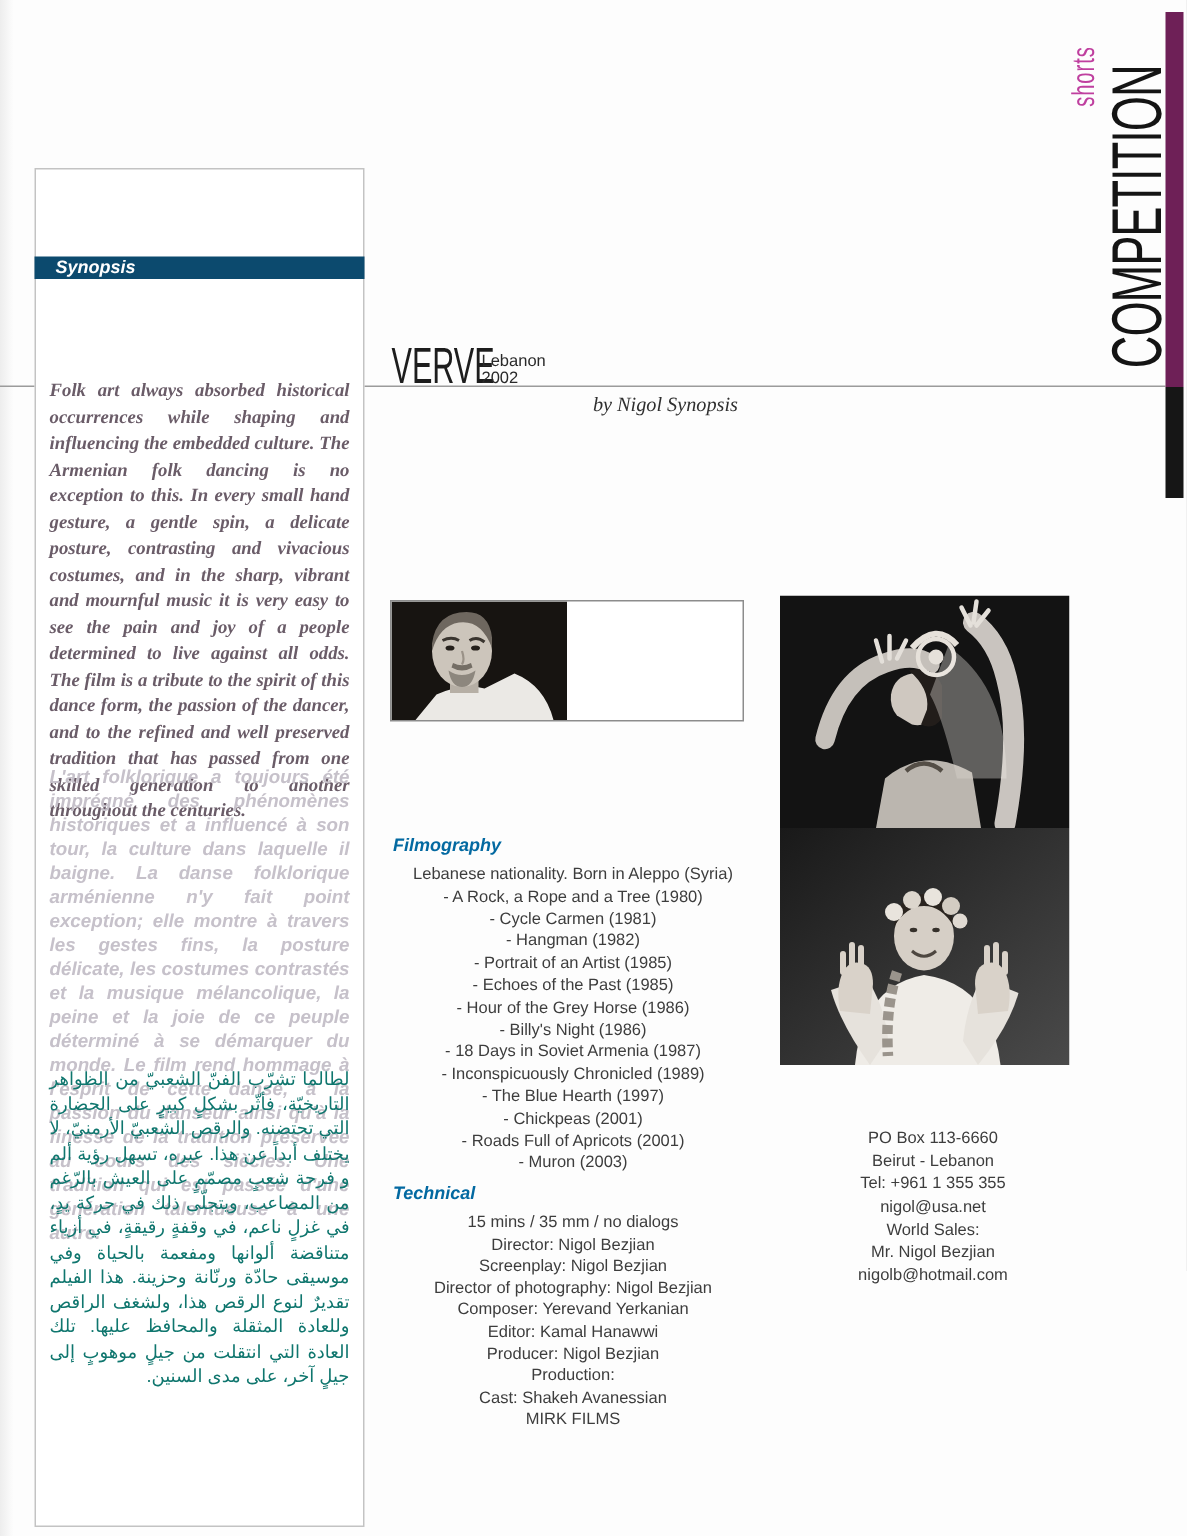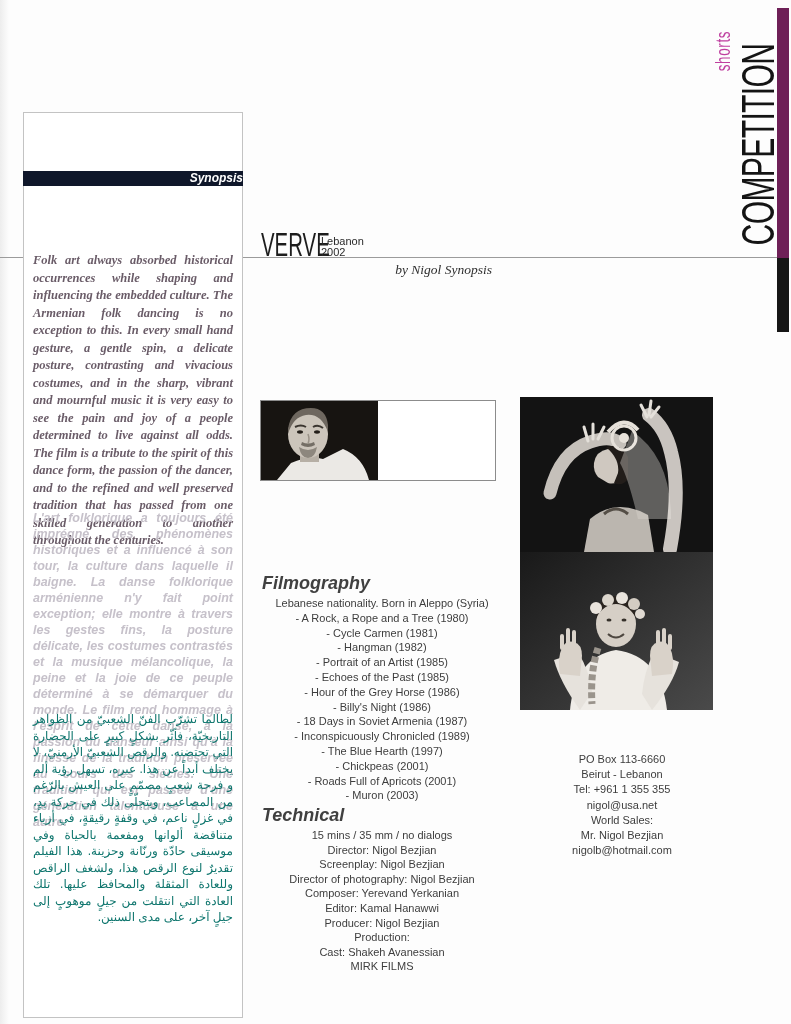--- a/index.html
+++ b/index.html
@@ -18,21 +18,21 @@
   .banner{position:absolute;left:590px;top:108px;width:320px;height:76px;
     transform:rotate(-90deg) scaleX(0.64);transform-origin:center;z-index:2;}
   .banner .shorts{text-align:right;font-size:21px;line-height:22px;color:#bf3f9f;
     margin-right:-20px;letter-spacing:1px;}
   .banner .competition{text-align:right;font-size:47px;line-height:48px;color:#141414;
     letter-spacing:-1px;white-space:nowrap;}
 
   
   .synopsis-box{position:absolute;left:23px;top:112px;width:220px;height:906px;
     background:#ffffff;border:1px solid #c3c3c3;z-index:2;box-sizing:border-box;}
-  .synopsis-bar{position:absolute;left:-1px;right:-1px;top:58px;height:15px;background:#0f172a;text-align:right;}
+  .synopsis-bar{position:absolute;left:-1px;right:-1px;top:58px;height:15px;background:#0c4a6e;}
   .synopsis-bar span{display:block;padding:1px 0 0 14px;color:#ffffff;
     font-style:italic;font-weight:bold;font-size:12px;line-height:13px;}
   .syn-par{position:absolute;left:9px;width:200px;margin:0;text-align:justify;}
   .syn-en{top:139px;font-family:"Liberation Serif",serif;font-style:italic;font-weight:bold;
     font-size:12.5px;line-height:17.5px;color:#6a5c68;}
   .syn-fr{top:381px;font-family:Liberation Sans, sans-serif;font-style:italic;font-weight:bold;
     font-size:12.5px;line-height:16px;color:#c6c1ca;margin-top:16px;}
   .syn-ar{top:598px;direction:rtl;font-family:Liberation Sans, sans-serif;
     font-size:12px;line-height:16.5px;color:#0f766e;}
 
@@ -45,22 +45,22 @@
     font-family:"Liberation Serif",serif;font-style:italic;font-size:13.5px;color:#2f2f2f;}
 
   
   .portrait-frame{position:absolute;left:260px;top:400px;width:236px;height:81px;
     border:1px solid #8c8c8c;background:#ffffff;box-sizing:border-box;}
   .portrait-frame svg{display:block;}
 
   
   .filmography{position:absolute;left:262px;top:554px;width:240px;}
   .technical{position:absolute;left:262px;top:786px;width:240px;}
-  .sec-heading{font-style:italic;font-weight:bold;font-size:18px;line-height:18px;
-    color:#404040;margin-bottom:4px;margin-top:20px;}
+  .sec-heading{font-style:italic;font-weight:bold;font-size:12px;line-height:18px;
+    color:#0369a1;margin-bottom:4px;}
   .info-line{font-size:11px;line-height:14.8px;color:#3d3d3d;text-align:center;}
   .technical .info-line{line-height:14.6px;}
 
   
   .dancers{position:absolute;left:520px;top:397px;width:193px;}
   .dancers svg{display:block;}
 
   
   .contact{position:absolute;left:522px;top:752px;width:200px;}
   .contact .info-line{line-height:15.2px;}

